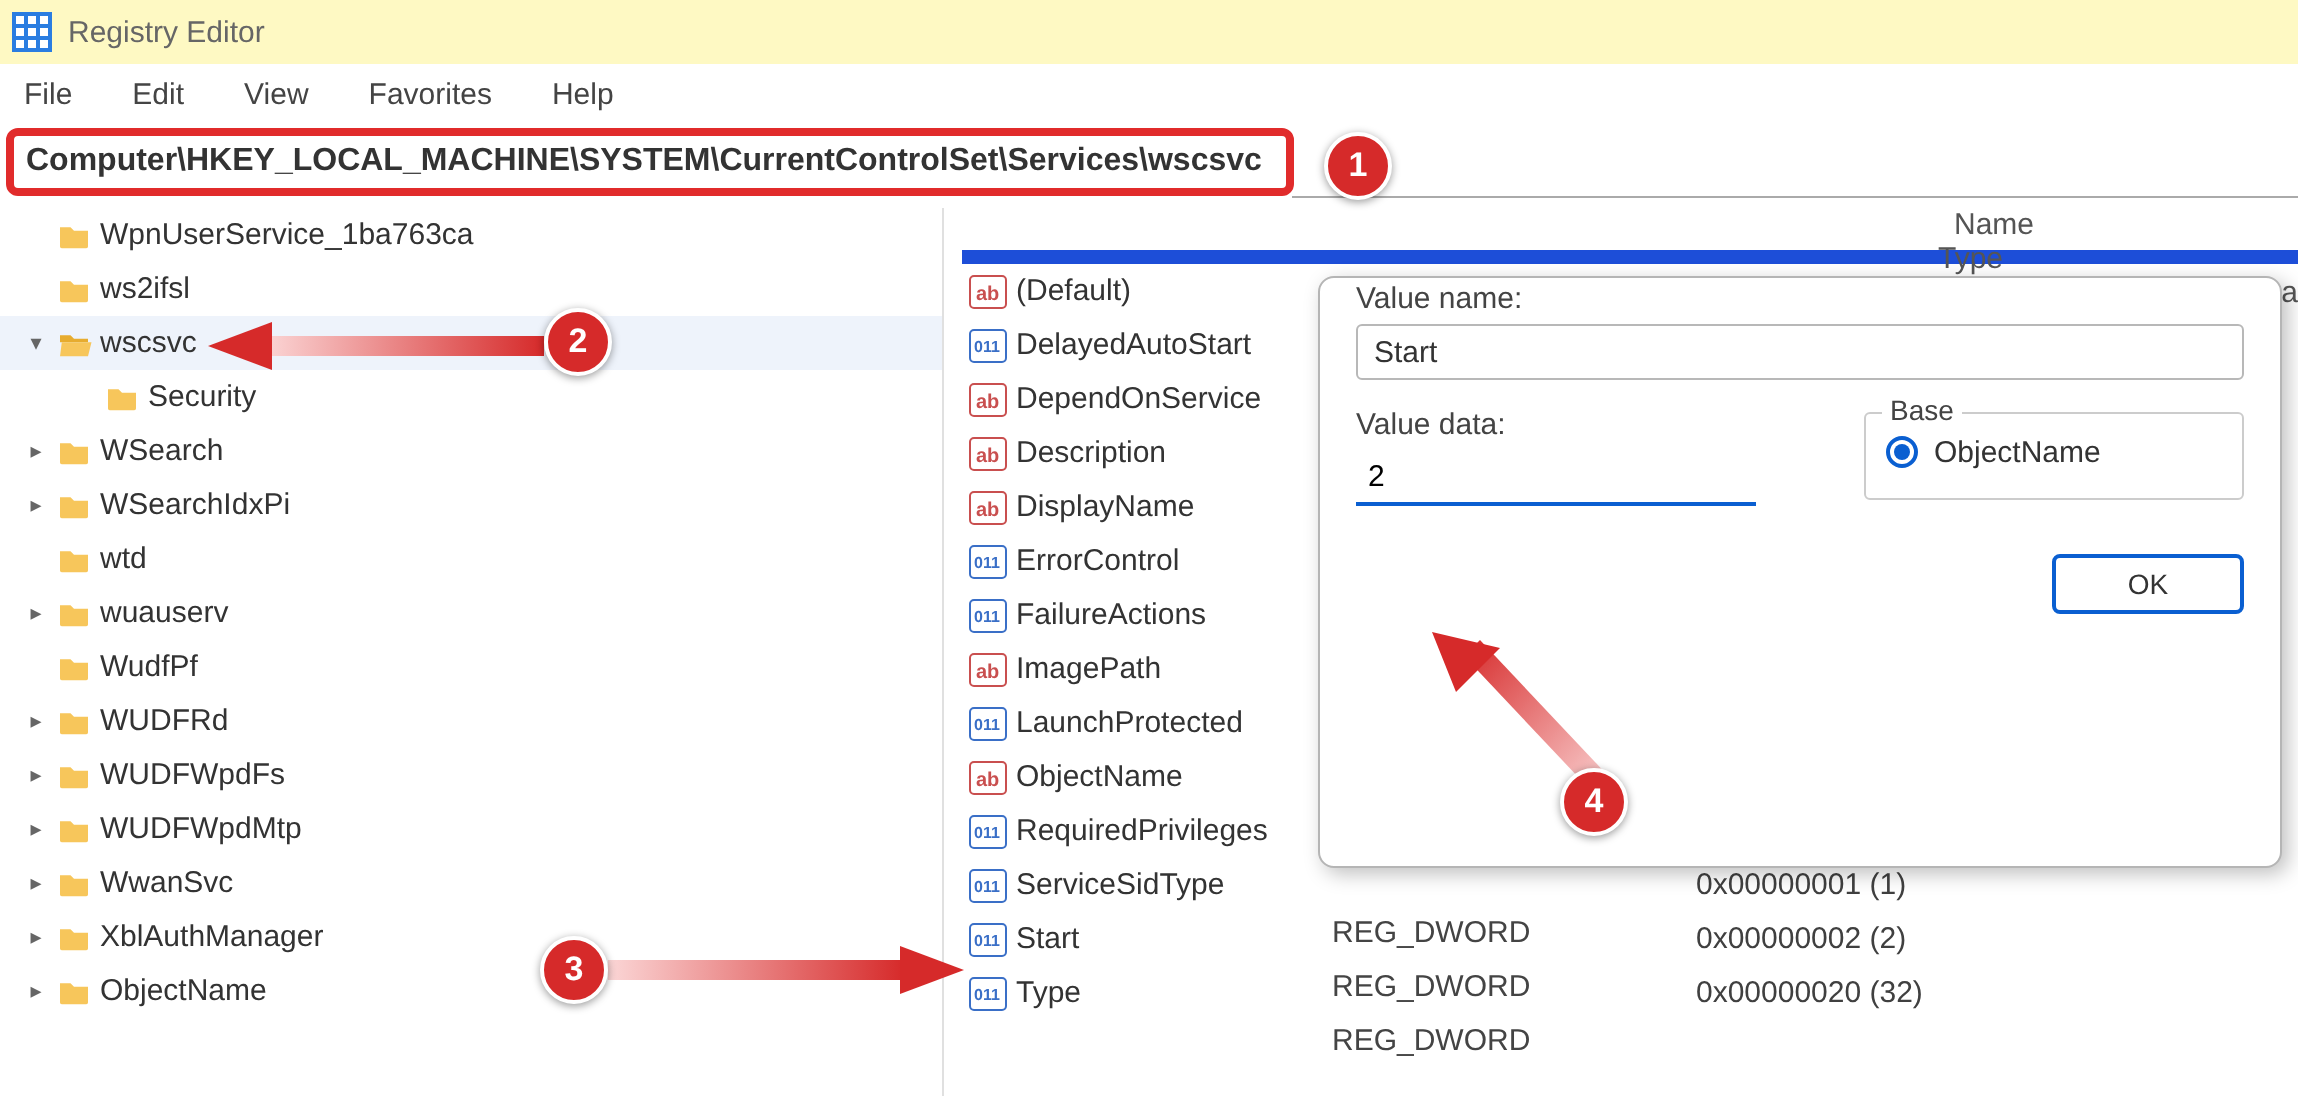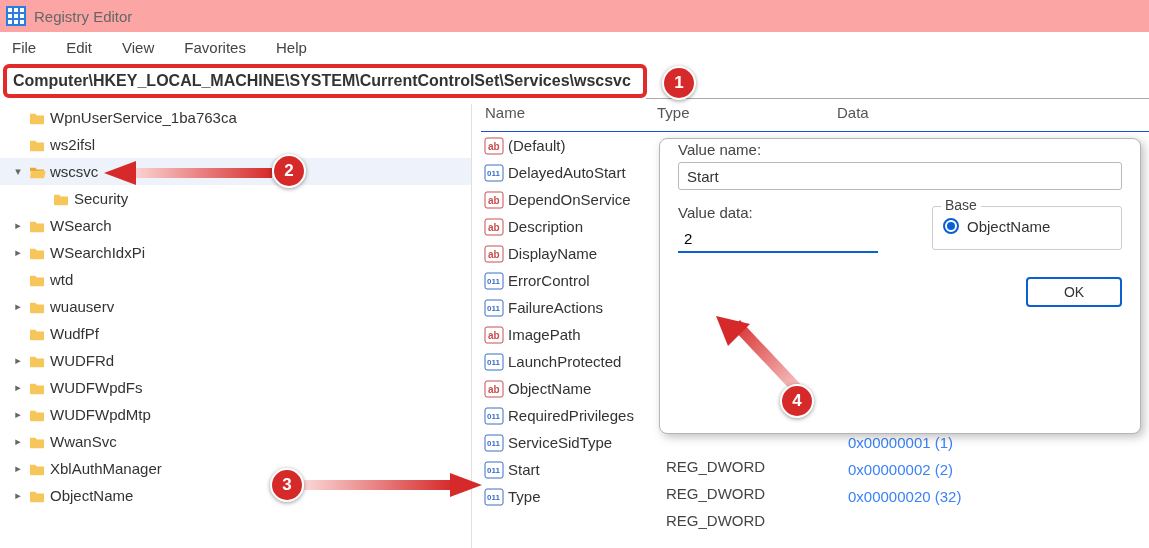--- a/index.html
+++ b/index.html
@@ -1,49 +1,49 @@
 <!DOCTYPE html>
 <html><head>
 <meta charset="utf-8">
 <style>
 * { box-sizing: border-box; margin: 0; padding: 0; font-family: "Segoe UI", Arial, sans-serif; }
 body { width: 1149px; height: 548px; background: #fff; font-size: 15px; color: #333; overflow: hidden; position: relative; }
 
-.titlebar { height: 32px; display: flex; align-items: center; padding: 0 6px; background: #fca5a5; }
+.titlebar { height: 32px; display: flex; align-items: center; padding: 0 6px; background: #fef9c3; }
 .titlebar .app-icon { width: 20px; height: 20px; margin-right: 8px; }
 .titlebar .title-text { color: #666; font-size: 15px; }
 
 .menubar { height: 30px; display: flex; align-items: center; padding: 0 6px; background: #fff; gap: 18px; }
 .menubar .menu-item { color: #444; font-size: 15px; padding: 3px 6px; cursor: default; }
 
 .address-wrap { position: relative; height: 38px; }
 .address-bar { position: absolute; top: 2px; left: 3px; right: 502px; height: 34px; border: 4px solid #e12b2b; border-radius: 6px; display: flex; align-items: center; padding: 0 6px; background: #fff; font-weight: bold; }
 .address-text { color: #333; font-size: 16px; flex: 1; white-space: nowrap; overflow: hidden; }
 .address-rule { position: absolute; left: 646px; right: 0; top: 36px; border-top: 1px solid #aaa; }
 
-.columns-header { position: absolute; top: 104px; left: 481px; right: 0; height: 28px; display: flex; align-items: flex-start; padding-left: 4px; border-bottom: 1px solid #1d4ed8; }
+.columns-header { position: absolute; top: 104px; left: 481px; right: 0; height: 28px; display: flex; align-items: flex-end; padding-left: 4px; border-bottom: 7px solid #1d4ed8; flex-direction: column; }
 .columns-header .col { color: #555; font-size: 15px; }
 .col-name { width: 172px; }
 .col-type { width: 180px; }
 .col-data { flex: 1; }
 
 .tree-pane { position: absolute; top: 104px; left: 0; width: 472px; bottom: 0; overflow: hidden; border-right: 1px solid #e0e0e0; }
 .tree-item { display: flex; align-items: center; height: 27px; padding-left: 12px; gap: 4px; cursor: default; }
 .tree-item .chev { width: 12px; display: flex; justify-content: center; color: #666; font-size: 11px; }
 .tree-item .folder-icon { width: 18px; height: 14px; }
 .tree-item .label { color: #333; font-size: 15px; }
 .tree-item.open { background: #eef3fb; }
 .tree-child { padding-left: 36px; }
 
 .list-pane { position: absolute; top: 132px; left: 480px; right: 0; bottom: 0; }
 .list-row { display: flex; align-items: center; height: 27px; padding-left: 4px; gap: 4px; cursor: default; }
 .list-row .vicon { width: 20px; height: 18px; }
 .list-row .vname { width: 148px; color: #333; font-size: 15px; white-space: nowrap; overflow: hidden; }
 .list-row .vtype { width: 180px; color: #444; font-size: 15px; padding-left:6px;margin-top:47px; }
-.list-row .vdata { color: #3b82f6; font-size: 15px; padding-left: 4px; }
+.list-row .vdata { color: #404040; font-size: 15px; padding-left: 4px; }
 
 
 .dialog { position: absolute; top: 138px; left: 659px; width: 482px; height: 296px; background: #fff; border: 1px solid #b5b5b5; box-shadow: 3px 3px 10px rgba(0,0,0,0.25); border-radius: 8px; }
 .dialog-title { height: 42px; display: flex; align-items: center; justify-content: space-between; padding: 0 12px; }
 .dialog-title .dt-text { font-size: 16px; color: #333; }
 .dialog-title .dt-close { width: 28px; height: 28px; display: flex; align-items: center; justify-content: center; background: #fff; border: none; font-size: 16px; cursor: pointer; }
 .dialog-body { padding: 2px 18px 0 18px; }
 .d-label { color: #444; font-size: 15px; margin-bottom: 4px; }
 .d-field-static { width: 100%; height: 28px; border: 1px solid #b8b8b8; border-radius: 3px; padding: 2px 8px; font-size: 15px; color: #333; display: flex; align-items: center; margin-bottom: 14px; }
 .d-row { display: flex; gap: 20px; }

